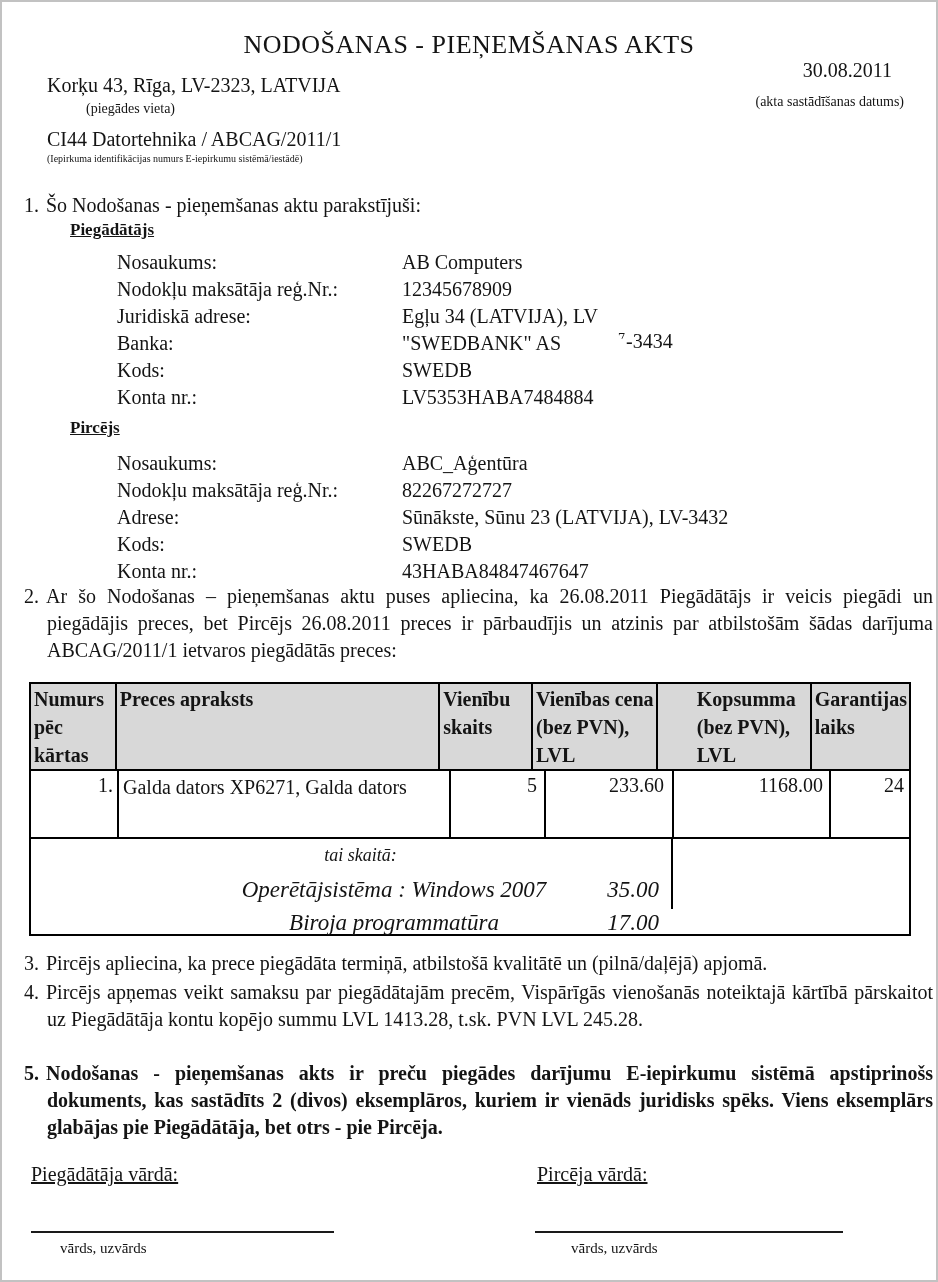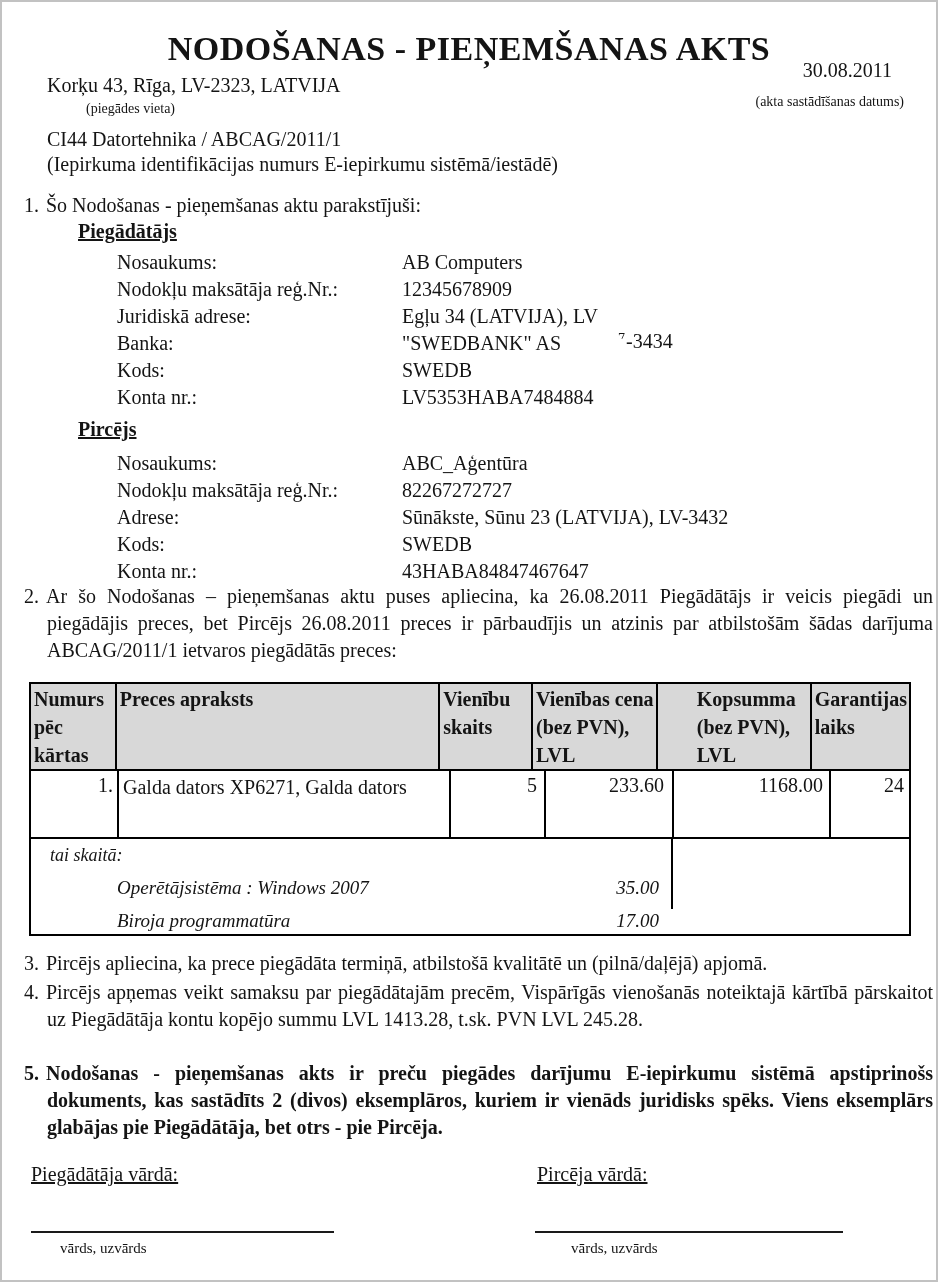--- a/index.html
+++ b/index.html
@@ -7,32 +7,32 @@
     position:relative;
     width:938px;height:1282px;
     box-sizing:border-box;
     background:#ffffff;
     border:2px solid #c2c2c2;
     font-family:"Liberation Serif","DejaVu Serif",serif;
     color:#141414;
     overflow:hidden;
   }
   .abs{position:absolute;}
-  .title{top:28px;left:0;right:0;text-align:center;font-size:34px;font-weight:bold;letter-spacing:.5px;}
+  .title{top:28px;left:0;right:0;text-align:center;font-size:26px;font-weight:normal;letter-spacing:.5px;}
   .doc-date{top:57px;right:44px;font-size:20px;}
   .place{top:72px;left:45px;font-size:20px;}
   .place-cap{top:99px;left:84px;font-size:14px;}
   .date-cap{top:92px;right:32px;font-size:14px;}
   .proc{top:126px;left:45px;font-size:20px;}
-  .proc-cap{top:151px;left:45px;font-size:20px;}
+  .proc-cap{top:151px;left:45px;font-size:10px;}
 
   .para{left:22px;width:886px;font-size:20px;line-height:27px;text-align:justify;padding-left:23px;text-indent:-23px;box-sizing:content-box;}
   .para .pnum{margin-right:7px;}
   .s1{top:190px;text-align:left;}
-  .party-heading{left:76px;font-size:20px;font-weight:bold;text-decoration:underline;text-align:center;}
+  .party-heading{left:68px;font-size:17px;font-weight:bold;text-decoration:underline;text-align:center;}
   .sup-head{top:218px;}
   .buy-head{top:416px;}
 
   .kv{left:0;width:100%;}
   .kv-sup{top:249px;}
   .kv-buy{top:450px;}
   .kv-row{position:relative;height:27px;font-size:20px;}
   .kv-label{position:absolute;left:115px;white-space:nowrap;}
   .kv-value{position:absolute;left:400px;white-space:nowrap;}
 
@@ -54,25 +54,25 @@
   .c3{width:95px;border-right:2px solid #000;}
   .c4{width:128px;border-right:2px solid #000;}
   .c5{width:121px;border-right:2px solid #000;margin-left:36px;}
   .c6{flex:1;}
   .t-row .c1{text-align:right;padding:3px 4px 0 0;}
   .t-row .c2{padding:3px 30px 0 4px;line-height:27px;}
   .t-row .c3{text-align:right;padding:3px 7px 0 0;}
   .t-row .c4{text-align:right;padding:3px 8px 0 0;}
   .t-row .c5{text-align:right;padding:3px 6px 0 0;}
   .t-row .c6{text-align:right;padding:3px 5px 0 0;}
-  .t-incl{display:flex;height:70px;}
+  .t-incl{display:flex;height:70px;text-align:center;}
   .incl-left{width:642px;box-sizing:border-box;border-right:2px solid #000;position:relative;}
   .incl-right{flex:1;}
   .incl-h{font-style:italic;font-size:18px;margin:6px 0 0 19px;}
-  .incl-row{position:relative;margin-top:11px;font-style:italic;font-size:19px;height:22px;}
+  .incl-row{position:relative;margin-top:11px;font-style:italic;font-size:23px;height:22px;}
   .incl-name{margin-left:86px;}
   .incl-val{position:absolute;right:12px;top:0;}
 
   .sig-head{font-size:20px;text-decoration:underline;white-space:nowrap;}
   .sig-head-sup{top:1161px;left:29px;}
   .sig-head-buy{top:1161px;left:535px;}
   .sig-line{height:0;border-top:2px solid #1a1a1a;top:1229px;}
   .sig-line-sup{left:29px;width:303px;}
   .sig-line-buy{left:533px;width:308px;}
   .sig-cap{top:1238px;font-size:15px;}

